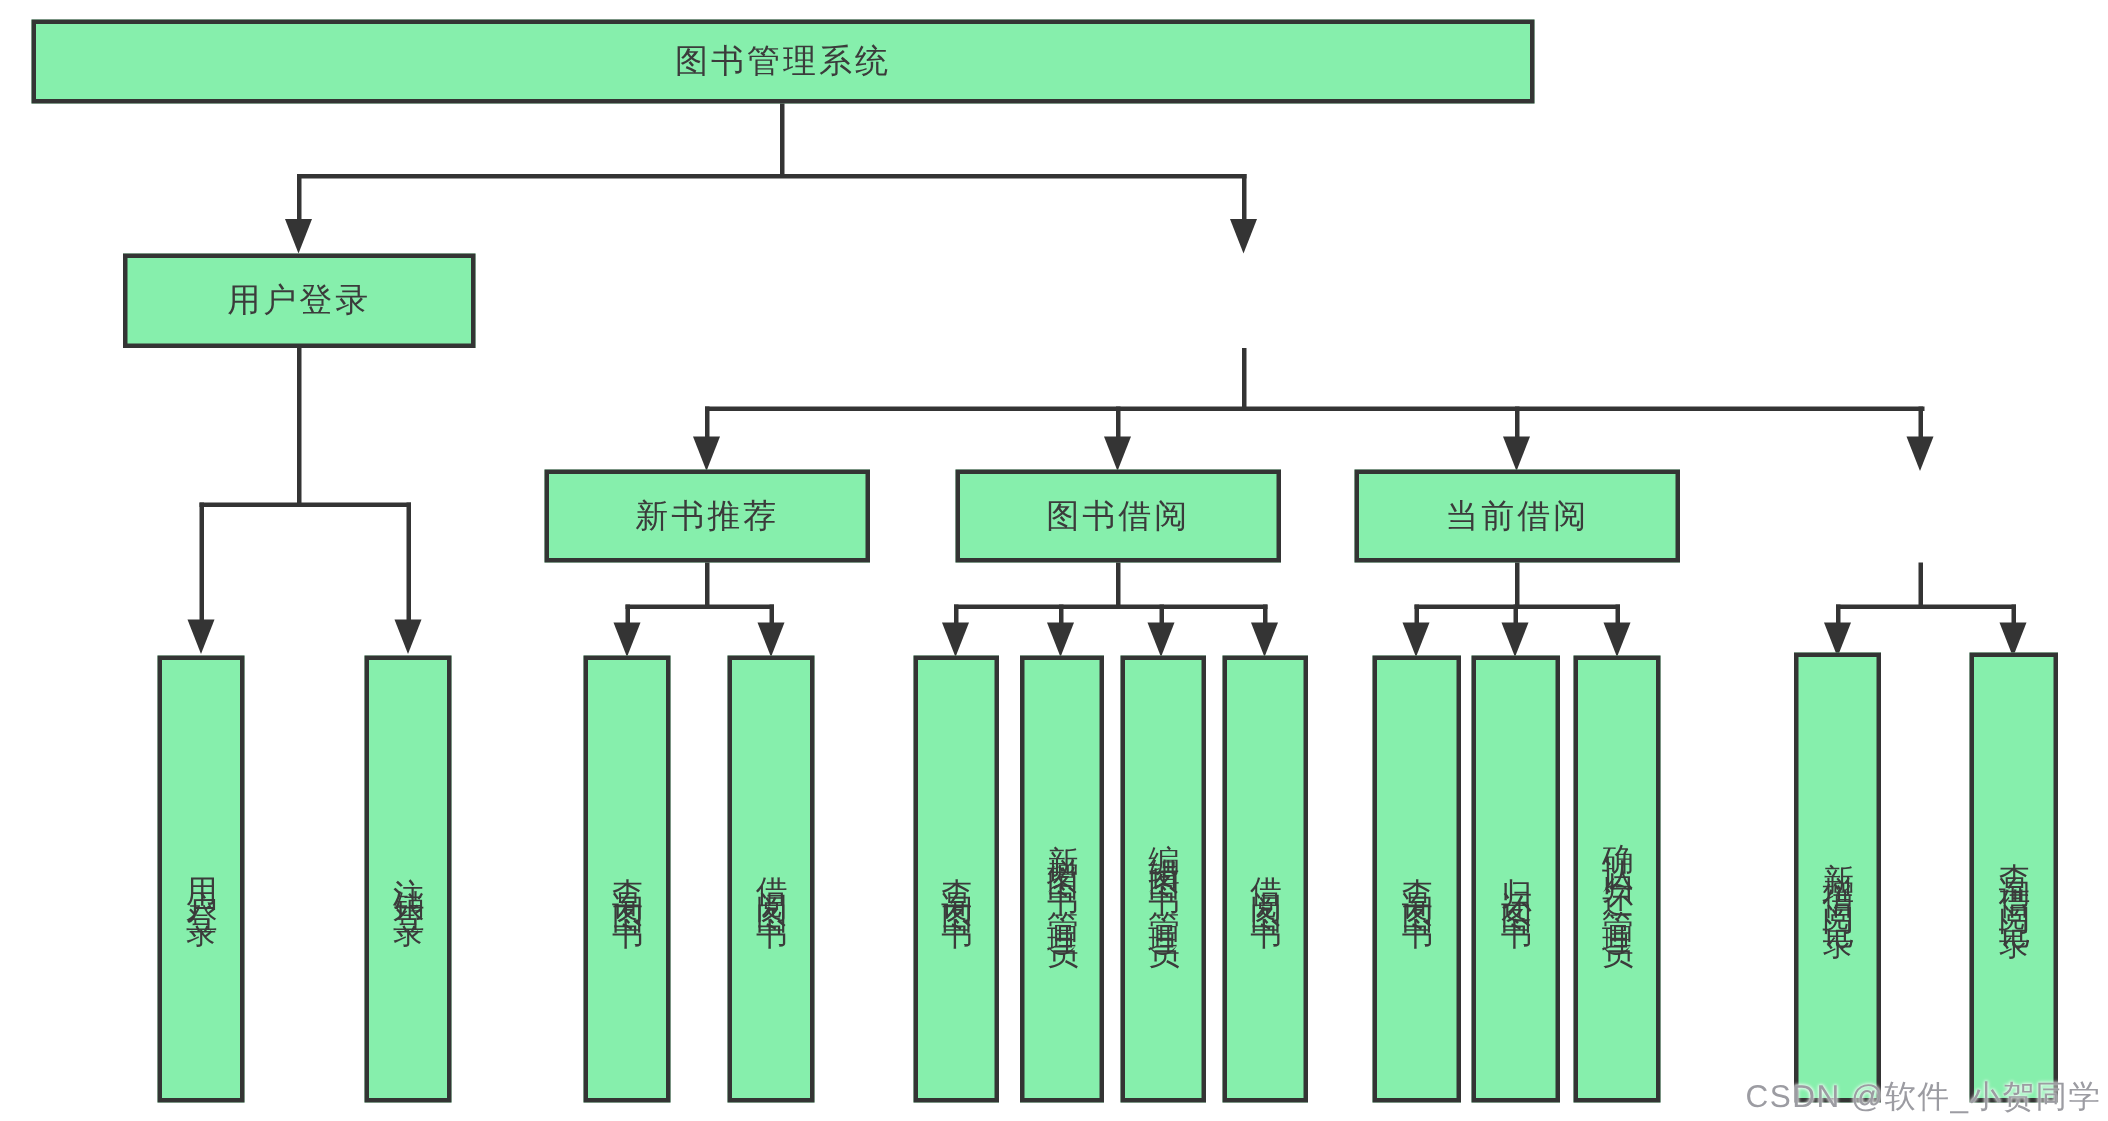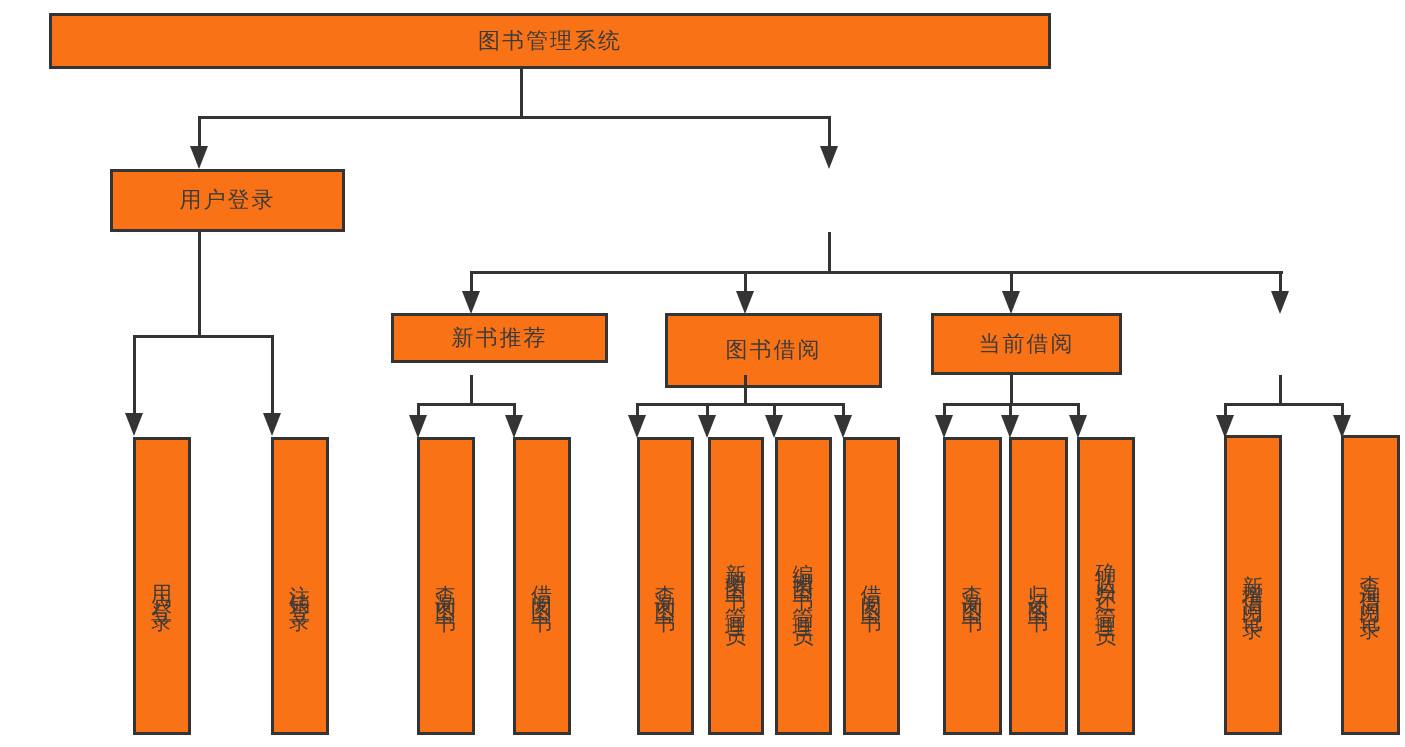--- a/index.html
+++ b/index.html
@@ -6,25 +6,24 @@
     --line:#343434;
     --bg:#ffffff;
     --text:#3b3b3b;
   }
   html,body{margin:0;padding:0;background:var(--bg);}
   .canvas{
     position:relative;width:1405px;height:747px;background:var(--bg);
     font-family:"Liberation Sans",sans-serif;color:var(--text);overflow:hidden;
   }
   .node{
-    position:absolute;box-sizing:border-box;background:#f97316;
+    position:absolute;box-sizing:border-box;background:#86efac;
     border:3px solid var(--line);
     display:flex;align-items:center;justify-content:center;
     text-align:center;
-    margin-left:28px;
   }
   .h-node{font-size:22px;letter-spacing:2px;line-height:1.2;}
   .v-node{
     writing-mode:vertical-rl;text-orientation:mixed;
     font-size:21px;letter-spacing:9px;line-height:1;
   }
   .ln{position:absolute;background:var(--line);}
   .ah{
     position:absolute;width:0;height:0;
     border-left:9px solid transparent;border-right:9px solid transparent;
@@ -68,27 +67,27 @@
   <div class="ln" style="left:470px;top:271px;width:813px;height:3px;"></div>
   <div class="ln" style="left:470px;top:271px;width:3px;height:22px;"></div>
   <div class="ah" style="left:462px;top:291px;"></div>
   <div class="ln" style="left:744px;top:271px;width:3px;height:22px;"></div>
   <div class="ah" style="left:736px;top:291px;"></div>
   <div class="ln" style="left:1010px;top:271px;width:3px;height:22px;"></div>
   <div class="ah" style="left:1002px;top:291px;"></div>
   <div class="ln" style="left:1279px;top:271px;width:3px;height:22px;"></div>
   <div class="ah" style="left:1271px;top:291px;"></div>
 
-  <div class="node h-node" style="left:363px;top:313px;width:217px;height:50px;">
+  <div class="node h-node" style="left:363px;top:313px;width:217px;height:62px;">
     <span>新书推荐</span>
   </div>
-  <div class="node h-node" style="left:637px;top:313px;width:217px;height:75px;align-items:center;">
+  <div class="node h-node" style="left:637px;top:313px;width:217px;height:62px;align-items:center;">
     <span>图书借阅</span>
   </div>
-  <div class="node h-node" style="left:903px;top:313px;width:191px;height:62px;">
+  <div class="node h-node" style="left:903px;top:313px;width:217px;height:62px;">
     <span>当前借阅</span>
   </div>
 
   <div class="ln" style="left:470px;top:375px;width:3px;height:31px;"></div>
   <div class="ln" style="left:417px;top:403px;width:99px;height:3px;"></div>
   <div class="ln" style="left:417px;top:403px;width:3px;height:14px;"></div>
   <div class="ah" style="left:409px;top:415px;"></div>
   <div class="ln" style="left:513px;top:403px;width:3px;height:14px;"></div>
   <div class="ah" style="left:505px;top:415px;"></div>
 
@@ -156,14 +155,15 @@
     <span>确认归还（管理员）</span>
   </div>
 
   <div class="node v-node" style="left:1196px;top:435px;width:58px;height:300px;">
     <span>新增借阅记录</span>
   </div>
   <div class="node v-node" style="left:1313px;top:435px;width:59px;height:300px;">
     <span>查询借阅记录</span>
   </div>
 
+  <div class="watermark" style="color: rgb(156, 156, 162);">CSDN @软件_小贺同学</div>
 
 </div>
 
 </body></html>

